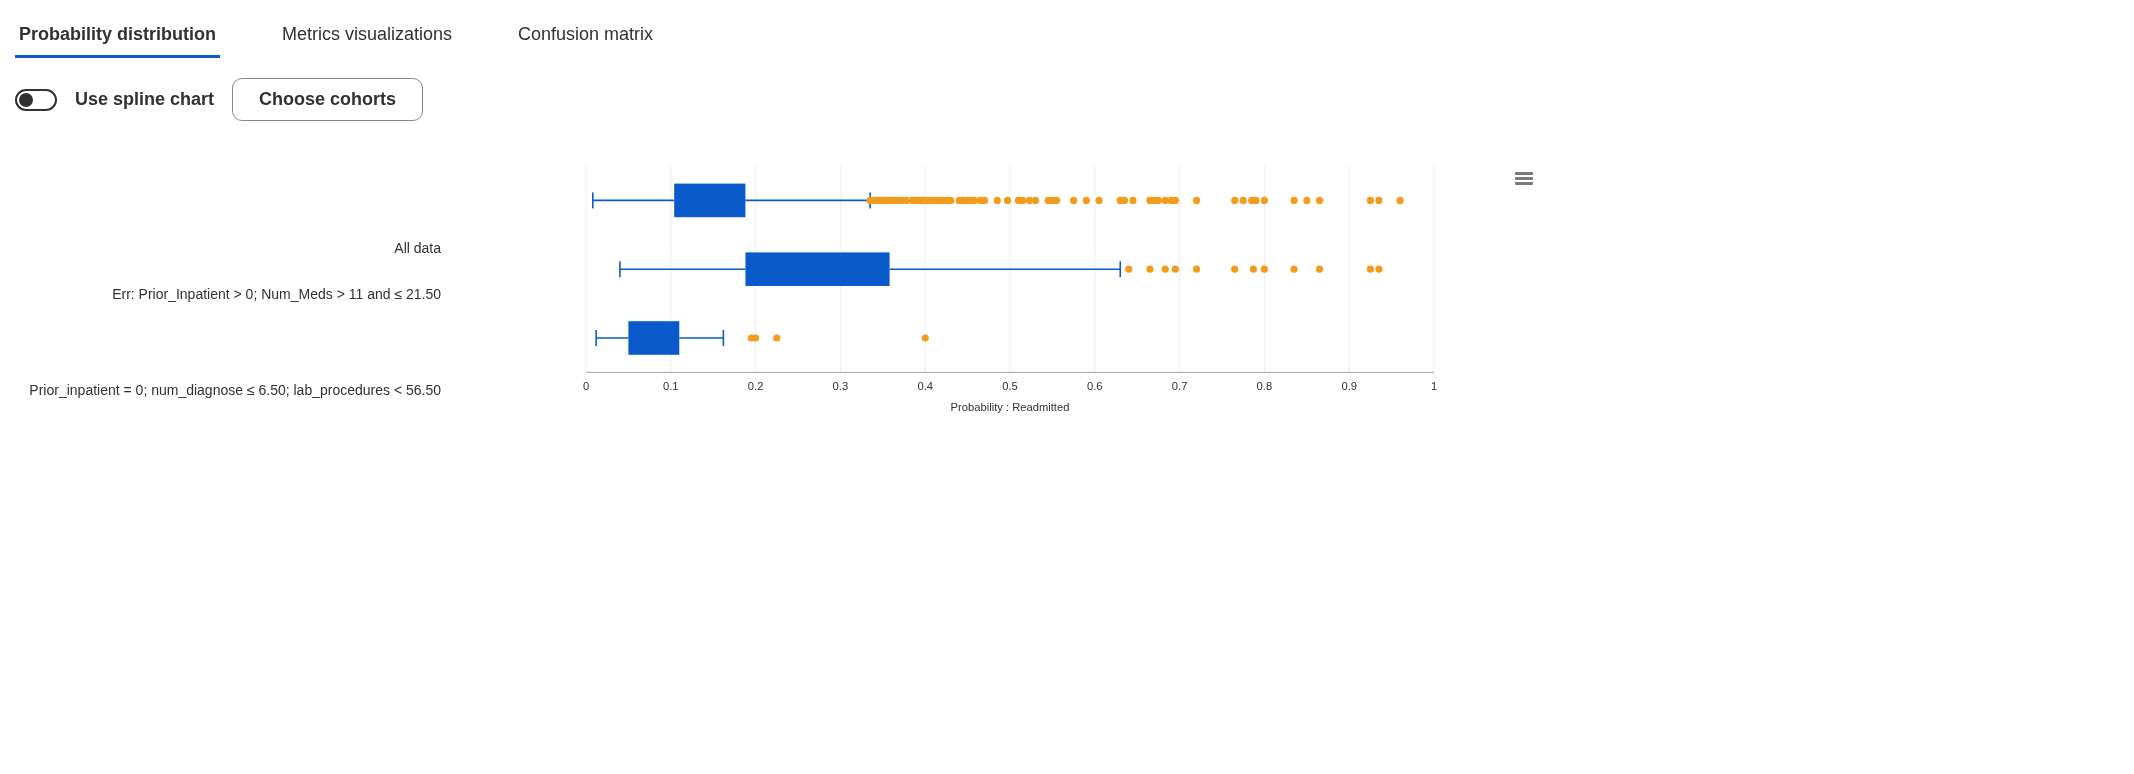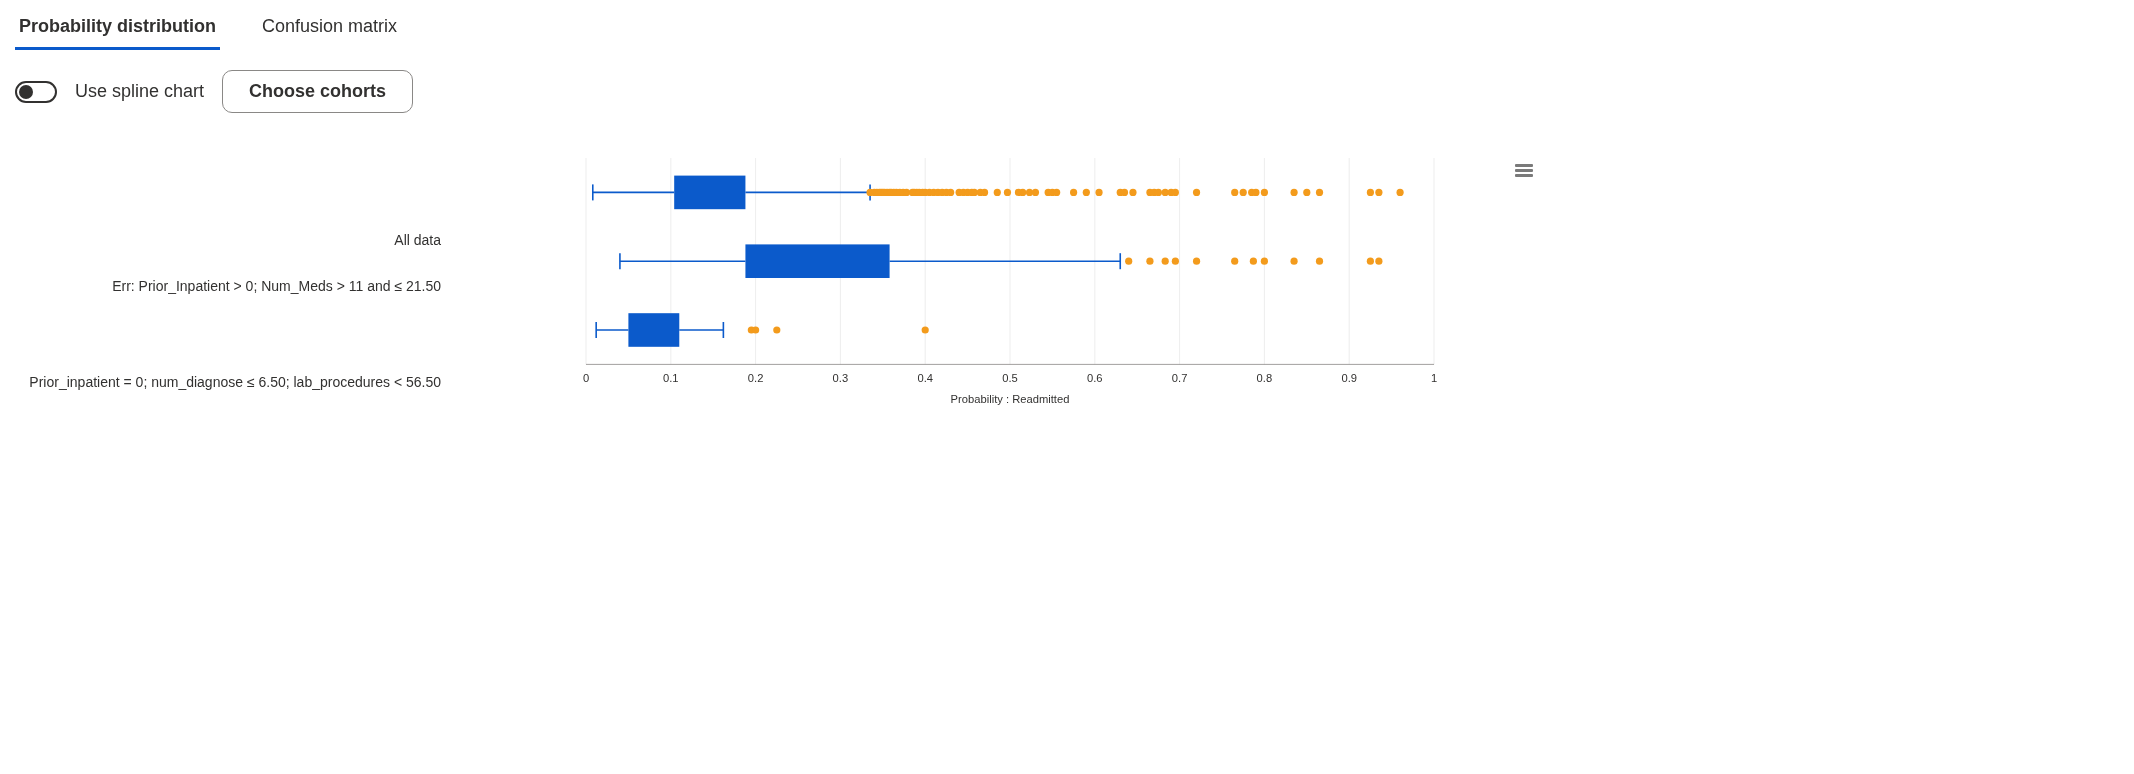--- a/index.html
+++ b/index.html
@@ -1,41 +1,42 @@
 <!DOCTYPE html>
 <html><head>
 <meta charset="utf-8">
 <style>
   html,body{margin:0;padding:0;font-family:"Segoe UI",Arial,sans-serif;color:#323130;background:#fff}
   .wrap{width:1536px;padding:0 15px;box-sizing:border-box}
   
-  .tabs{display:flex;gap:38px;padding-top:12px}
+  .tabs{display:flex;gap:58px;padding-top:20px}
   .tab{font-size:18px;padding:4px 4px 10px;cursor:pointer;color:#323130}
   .tab.active{font-weight:700;border-bottom:3px solid #0b5acb}
   
   .ctrls{display:flex;align-items:center;gap:18px;margin-top:20px}
   .toggle{width:42px;height:22px;border:2px solid #323130;border-radius:14px;position:relative;cursor:pointer;box-sizing:border-box}
   .toggle .knob{position:absolute;left:2px;top:2px;width:14px;height:14px;border-radius:50%;background:#323130}
-  .toggle-label{font-size:18px;font-weight:400}
+  .toggle-label{font-size:18px;font-weight:700}
   .btn{border:1px solid #8a8886;background:#fff;color:#323130;font-size:18px;font-weight:600;padding:10px 26px;cursor:pointer;border-radius:10px}
   
   .chart-zone{position:relative;margin-top:45px;height:330px}
   .plot{position:absolute;left:465px;top:0;width:1060px;height:256px}
   .cat-label{position:absolute;right:1080px;font-size:14px;color:#323130;white-space:nowrap}
   .menu-icon{position:absolute;right:-12px;top:4px;cursor:pointer}
   .menu-icon div{width:18px;height:3px;background:#7a7a7a;margin:2px 0;border-radius:1px}
   .whisk,.cap{stroke:#0b5acb;stroke-width:2}
   .below{margin-top:14px;text-align:center}
 </style>
 </head>
 <body>
 <div class="wrap">
 
 <div class="tabs">
   <div class="tab active">Probability distribution</div>
+  <div class="tab">Metrics visualizations</div>
   <div class="tab">Confusion matrix</div>
 </div>
 
 <div class="ctrls">
   <div class="toggle">
         <div class="knob"></div>
       </div>
   <div class="toggle-label">Use spline chart</div>
   <button class="btn">Choose cohorts</button>
 </div>

